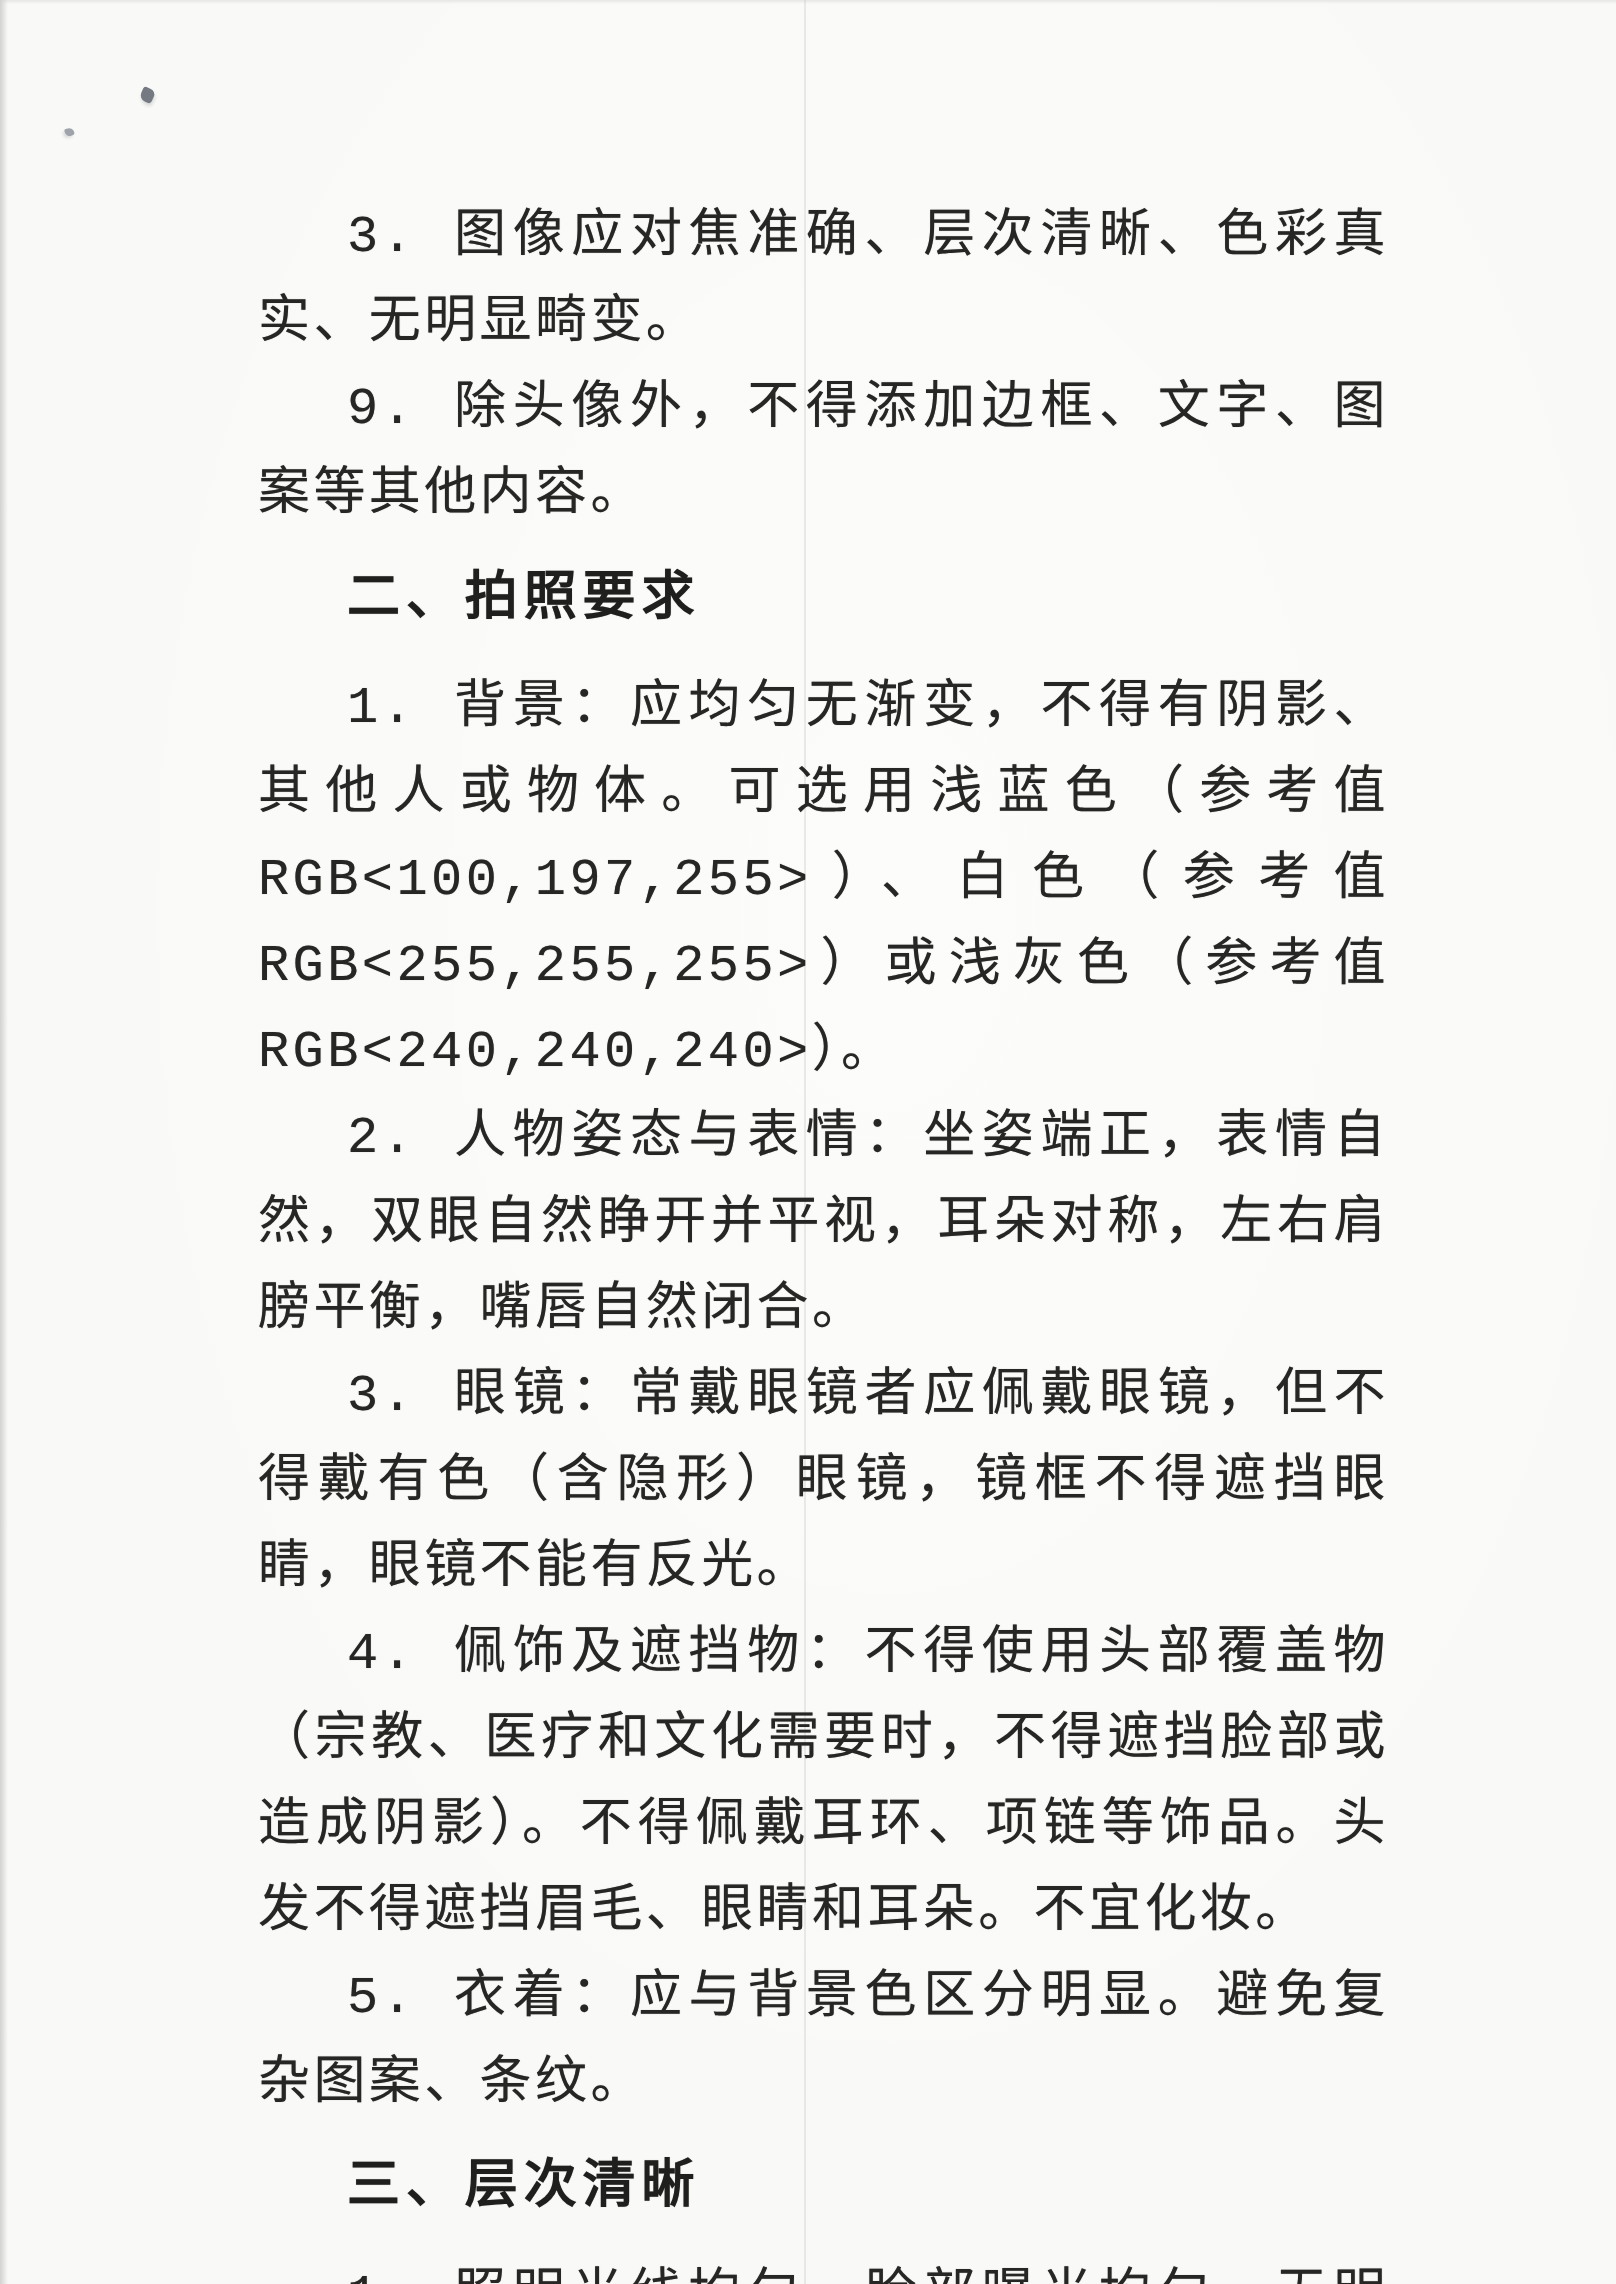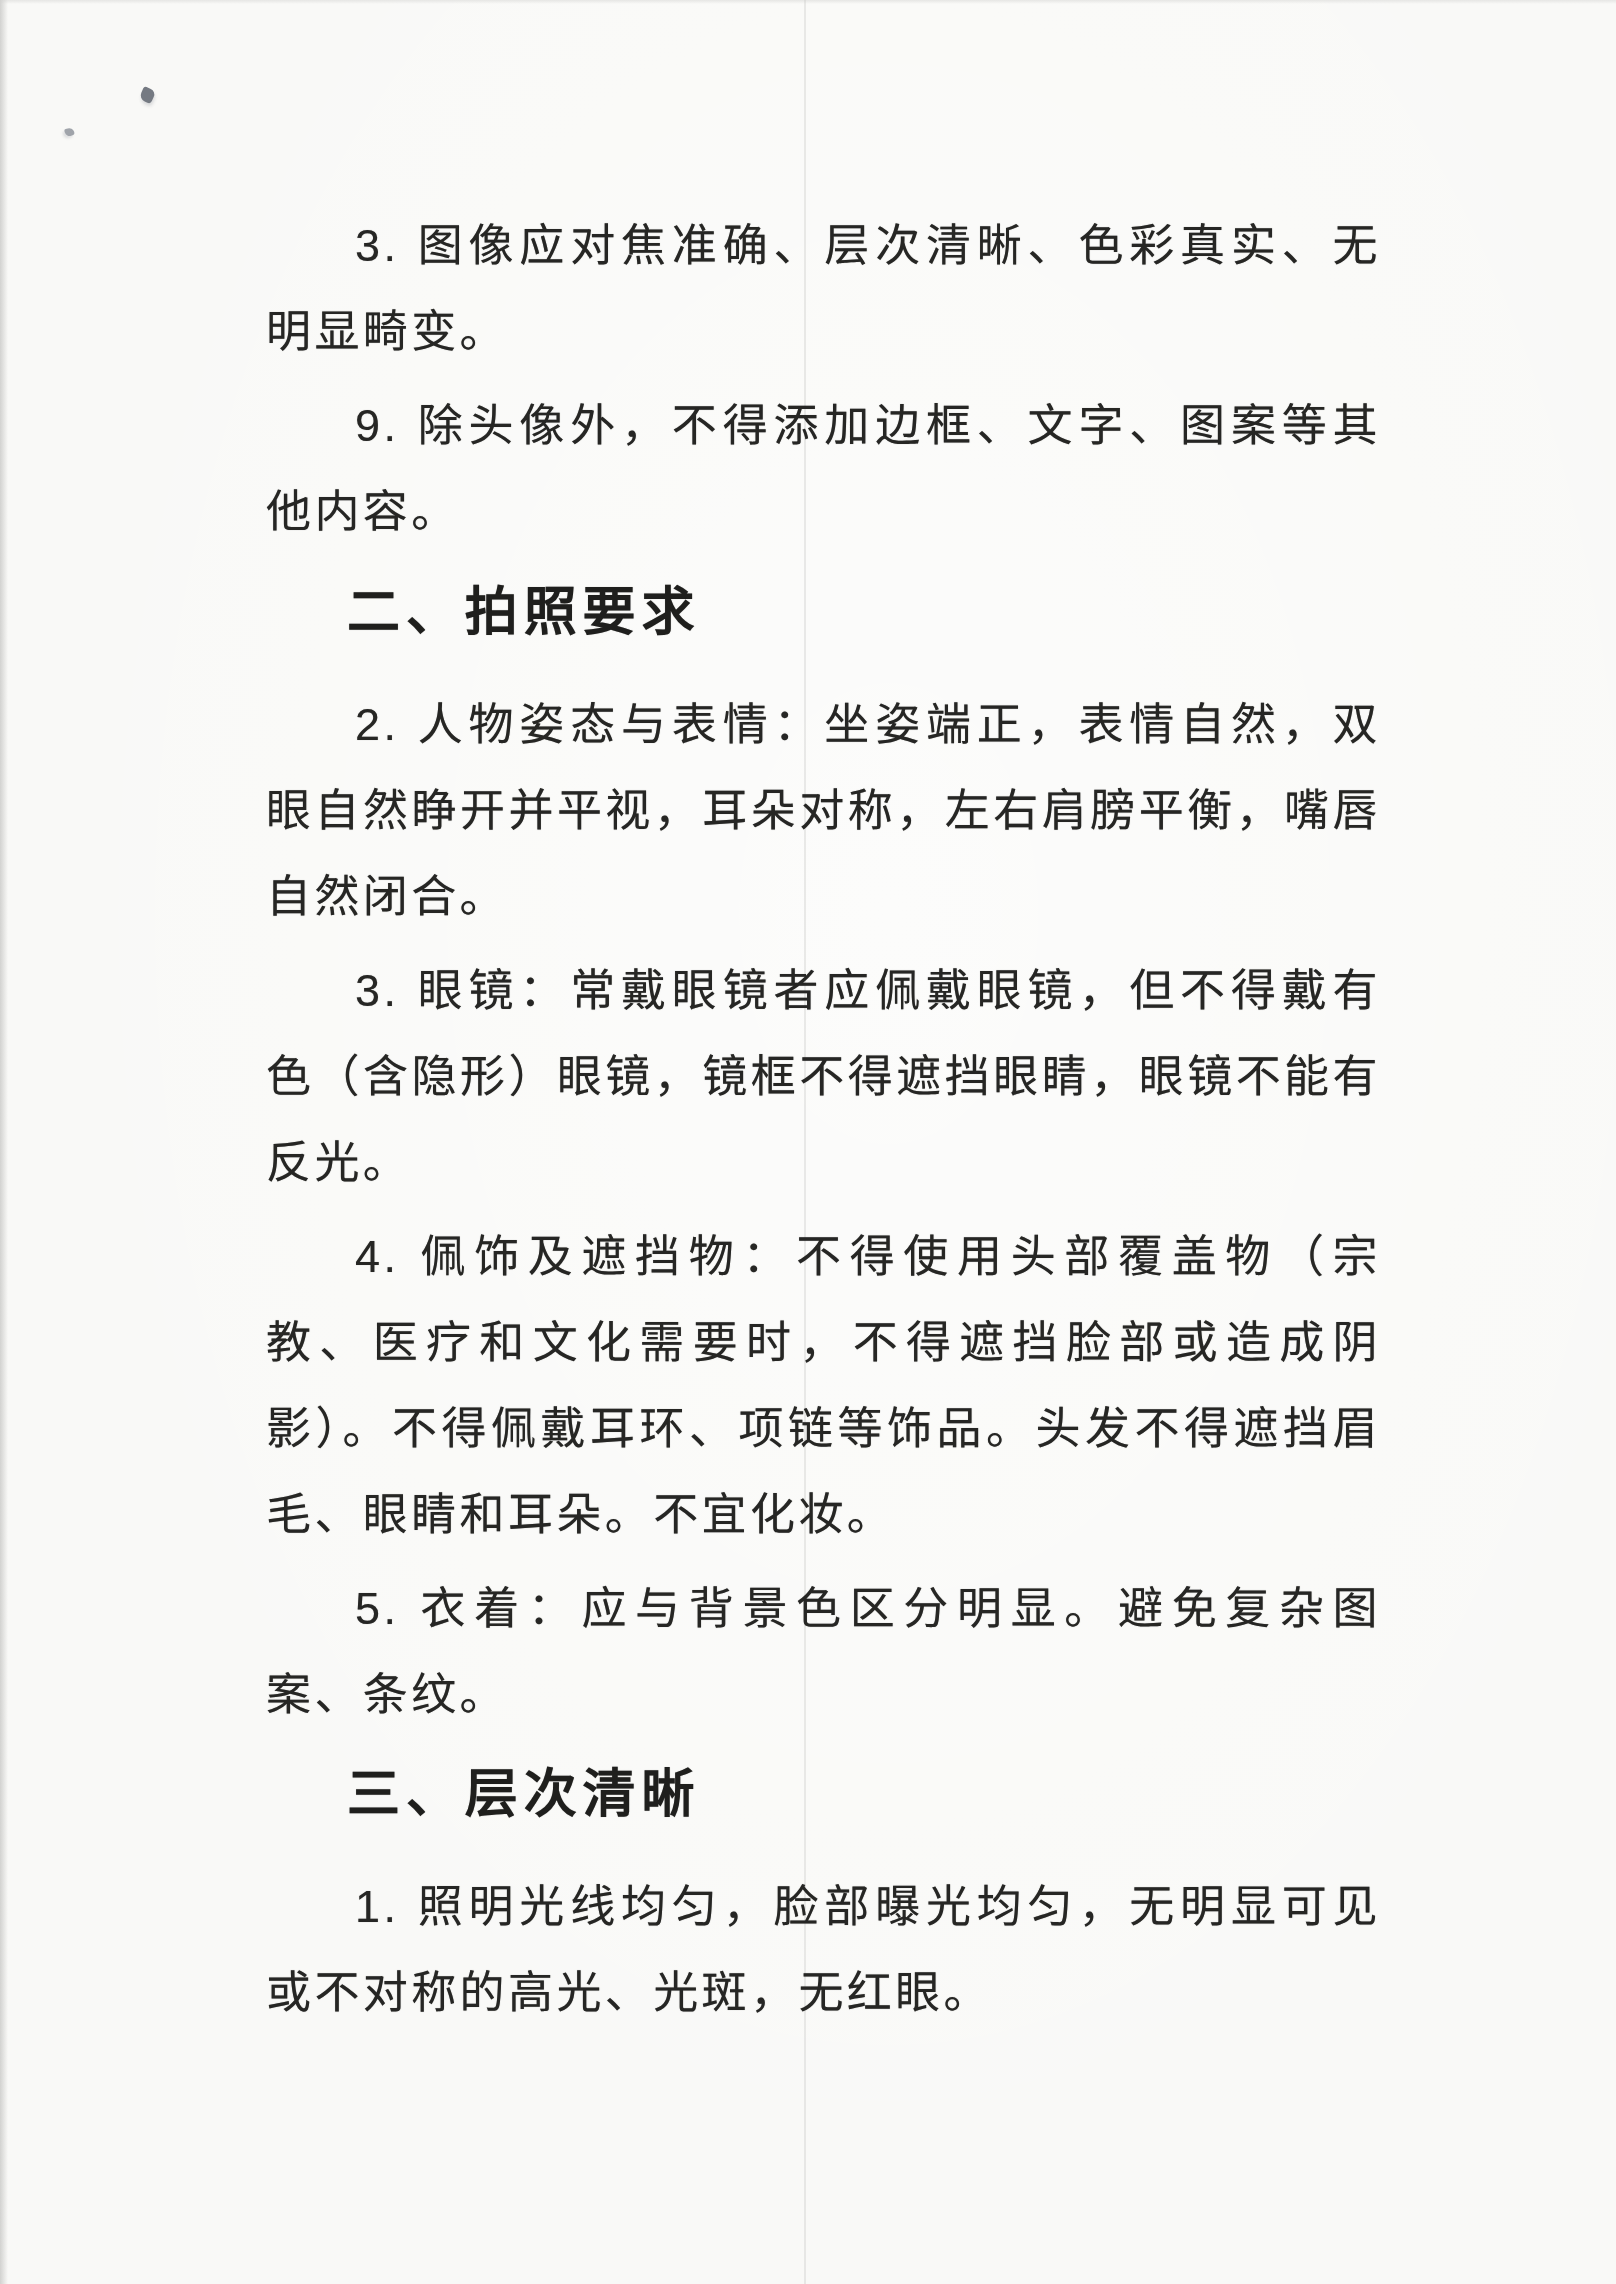--- a/index.html
+++ b/index.html
@@ -44,23 +44,23 @@
     transform: rotate(-18deg); opacity: .8;
     box-shadow: -2.5px 1.7px 2.5px rgba(138,144,152,0.3);
   }
   
   .content {
     position: relative;
     padding: 195px 227px 0 258px;
     color: #262624;
   }
   p.body {
-    margin: 8px;
-    font-family: Liberation Sans, sans-serif;
-    font-size: 45px;
+    margin: 0;
+    font-family: Liberation Mono, monospace;
+    font-size: 52px;
     line-height: 86px;
     letter-spacing: 3.4px;
     text-align: justify;
     text-indent: 89px;
     text-shadow: 0 0 0.8px rgba(40,40,38,0.5);
   }
   h2.heading {
     margin: 13.5px 0 27px 0;
     font-family: "Liberation Sans", "DejaVu Sans", sans-serif;
     font-weight: bold;
@@ -80,20 +80,21 @@
   <div class="edge-top"></div>
   <div class="edge-left"></div>
   <div class="fold-line"></div>
   <div class="speck speck-a"></div>
   <div class="speck speck-b"></div>
 
   <main class="content">
     <p class="body">3. 图像应对焦准确、层次清晰、色彩真实、无明显畸变。</p>
     <p class="body">9. 除头像外，不得添加边框、文字、图案等其他内容。</p>
     <h2 class="heading">二、拍照要求</h2>
+    <p class="body">1. 背景：应均匀无渐变，不得有阴影、其他人或物体。可选用浅蓝色（参考值 RGB&lt;100,197,255&gt;）、白色（参考值 RGB&lt;255,255,255&gt;）或浅灰色（参考值 RGB&lt;240,240,240&gt;）。</p>
     <p class="body">2. 人物姿态与表情：坐姿端正，表情自然，双眼自然睁开并平视，耳朵对称，左右肩膀平衡，嘴唇自然闭合。</p>
     <p class="body">3. 眼镜：常戴眼镜者应佩戴眼镜，但不得戴有色（含隐形）眼镜，镜框不得遮挡眼睛，眼镜不能有反光。</p>
     <p class="body">4. 佩饰及遮挡物：不得使用头部覆盖物（宗教、医疗和文化需要时，不得遮挡脸部或造成阴影）。不得佩戴耳环、项链等饰品。头发不得遮挡眉毛、眼睛和耳朵。不宜化妆。</p>
     <p class="body">5. 衣着：应与背景色区分明显。避免复杂图案、条纹。</p>
     <h2 class="heading">三、层次清晰</h2>
     <p class="body">1. 照明光线均匀，脸部曝光均匀，无明显可见或不对称的高光、光斑，无红眼。</p>
 
   </main>
 
 </div>

